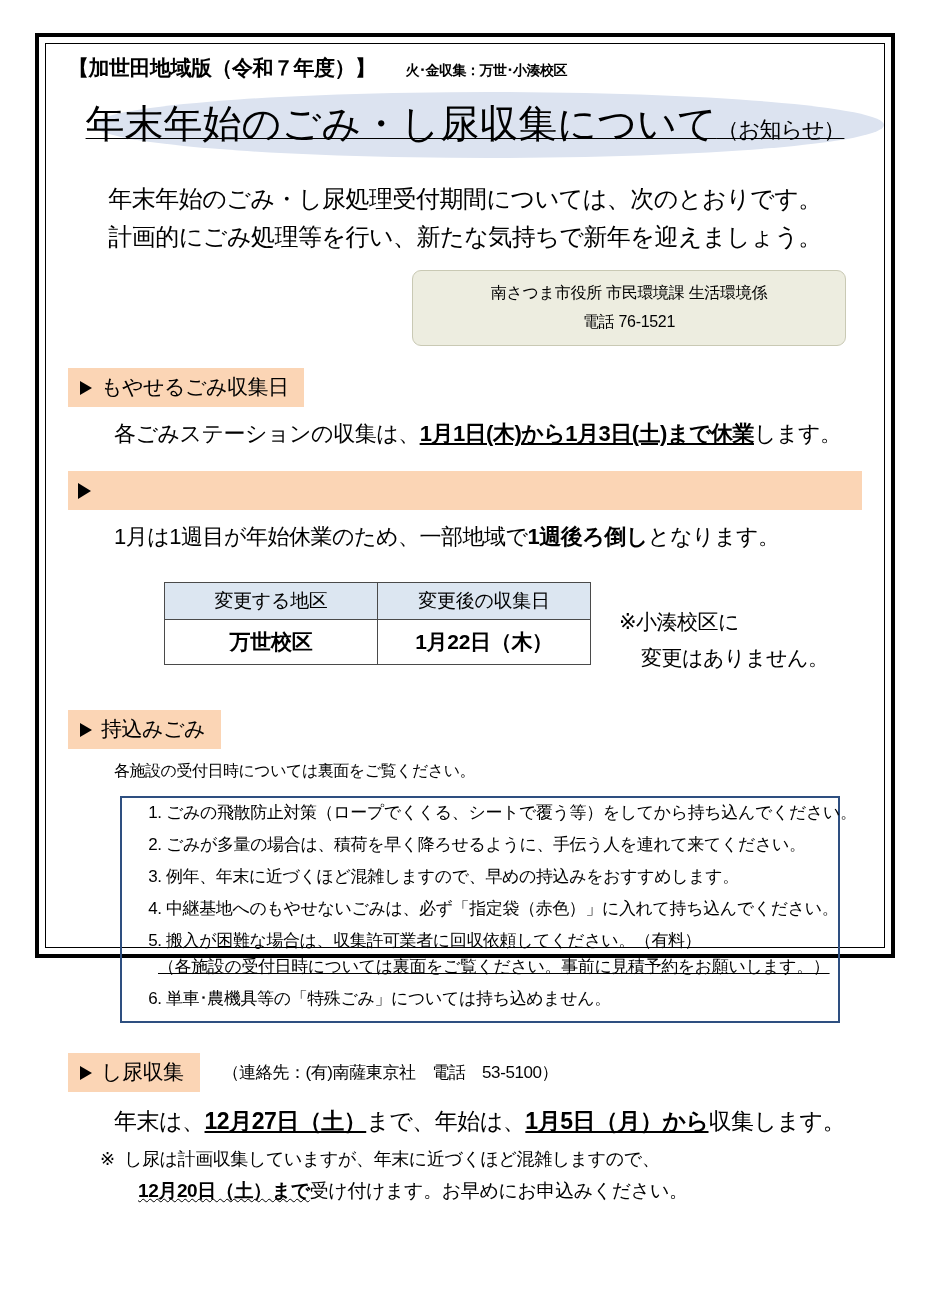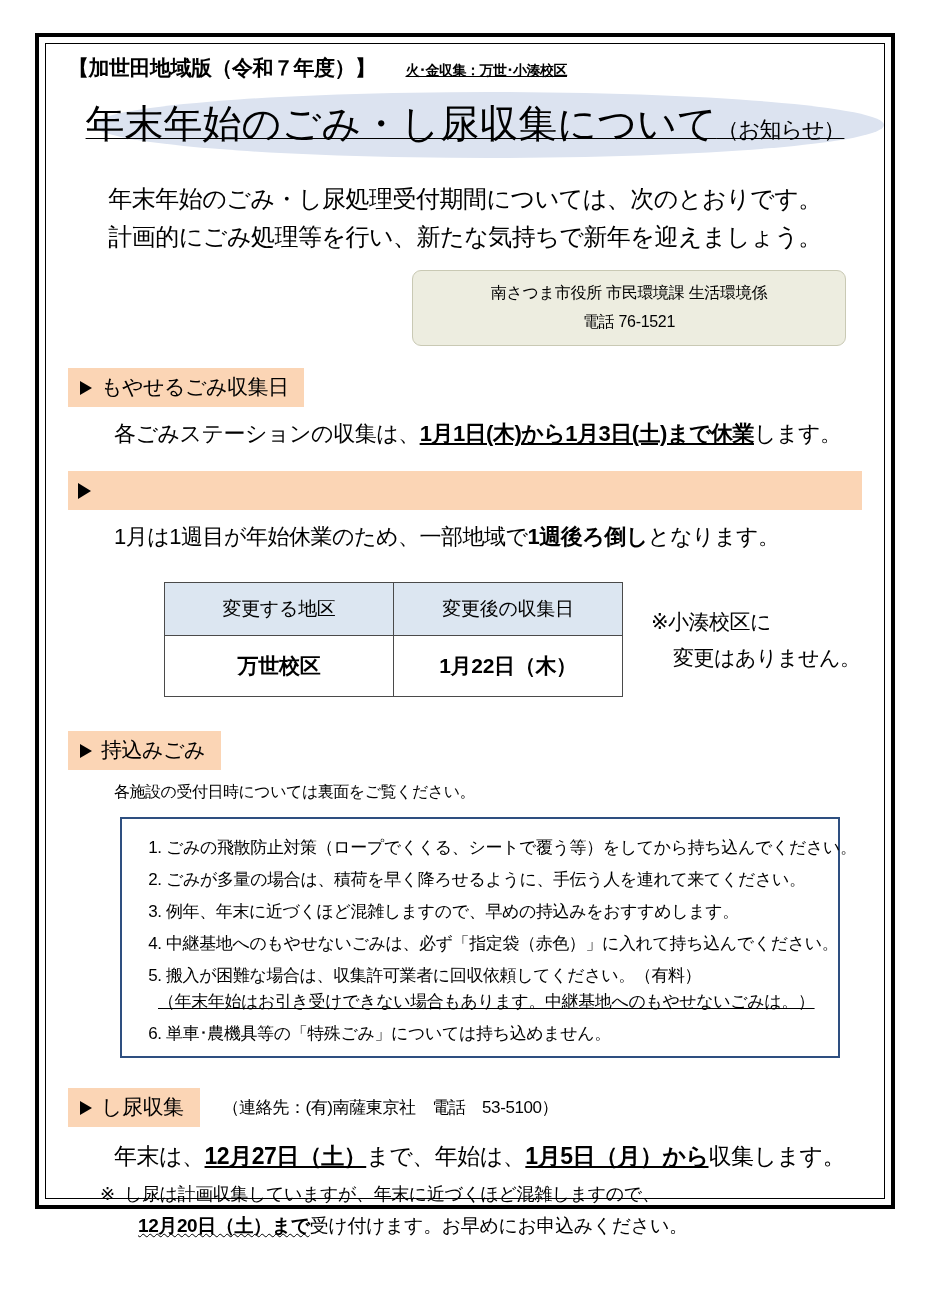--- a/index.html
+++ b/index.html
@@ -14,21 +14,21 @@
     color: #000000;
     overflow: hidden;
   }
 
   
   .page-outer {
     position: absolute;
     left: 35px;
     top: 33px;
     width: 860px;
-    height: 1176px;
+    height: 925px;
     border: 4px solid #000000;
     box-sizing: border-box;
     background: #ffffff;
   }
   .page-inner {
     position: absolute;
     left: 6px;
     top: 6px;
     right: 6px;
     bottom: 6px;
@@ -54,21 +54,20 @@
     font-size: 21px;
     font-weight: 600;
     letter-spacing: -0.5px;
     white-space: nowrap;
   }
   .header-note {
     font-size: 14px;
     font-weight: 600;
     letter-spacing: -0.5px;
     white-space: nowrap;
-    text-decoration: underline;
   }
 
   
   .title-wrap {
     position: relative;
     height: 72px;
     margin-top: 6px;
   }
   .title-ellipse {
     position: absolute;
@@ -188,39 +187,39 @@
     background: #ffffff;
   }
   table.chg th, table.chg td {
     border: 1px solid #4a4a4a;
     width: 212px;
     height: 36px;
     font-weight: normal;
     font-size: 19px;
     letter-spacing: -0.3px;
     text-align: center;
-    padding: 8px;
+    padding: 0;
   }
   table.chg th { background: #dce6f1; }
   table.chg td { font-weight: bold; font-size: 21px; height: 44px; }
   .table-note {
     margin-left: 28px;
     margin-top: 22px;
     font-size: 21px;
     line-height: 36px;
     letter-spacing: -0.5px;
     white-space: nowrap;
   }
   .table-note .ind { padding-left: 22px; display: block; }
 
   
   .rules {
     margin: 14px 22px 0 52px;
     border: 2px solid #2e4f80;
-    padding: 18px 14px 12px 18px;
+    padding: 4px 14px 12px 18px;
     box-sizing: border-box;
   }
   .rules ol {
     margin: 0;
     padding-left: 26px;
     list-style: decimal;
   }
   .rules li {
     font-size: 17px;
     line-height: 21px;
@@ -343,21 +342,21 @@
         <div class="sec-body" style="font-size:16px;">各施設の受付日時については裏面をご覧ください。</div>
 
         <div class="rules">
           <ol>
             <li>ごみの飛散防止対策（ロープでくくる、シートで覆う等）をしてから持ち込んでください。</li>
             <li>ごみが多量の場合は、積荷を早く降ろせるように、手伝う人を連れて来てください。</li>
             <li>例年、年末に近づくほど混雑しますので、早めの持込みをおすすめします。</li>
             <li>中継基地へのもやせないごみは、必ず「指定袋（赤色）」に入れて持ち込んでください。</li>
             <li>
               <span>搬入が困難な場合は、収集許可業者に回収依頼してください。（有料）</span>
-              <span class="sub">（年末年始はお引き受けできない場合もあります。中継基地へのもやせないごみは。）</span>
+              <span class="sub">（各施設の受付日時については裏面をご覧ください。事前に見積予約をお願いします。）</span>
             </li>
             <li>単車･農機具等の「特殊ごみ」については持ち込めません。</li>
           </ol>
         </div>
       </div>
 
       <div class="sec" style="margin-top:30px;">
         <div class="inline-row">
           <div class="tag">
             <span class="tri"></span><span>し尿収集</span>

